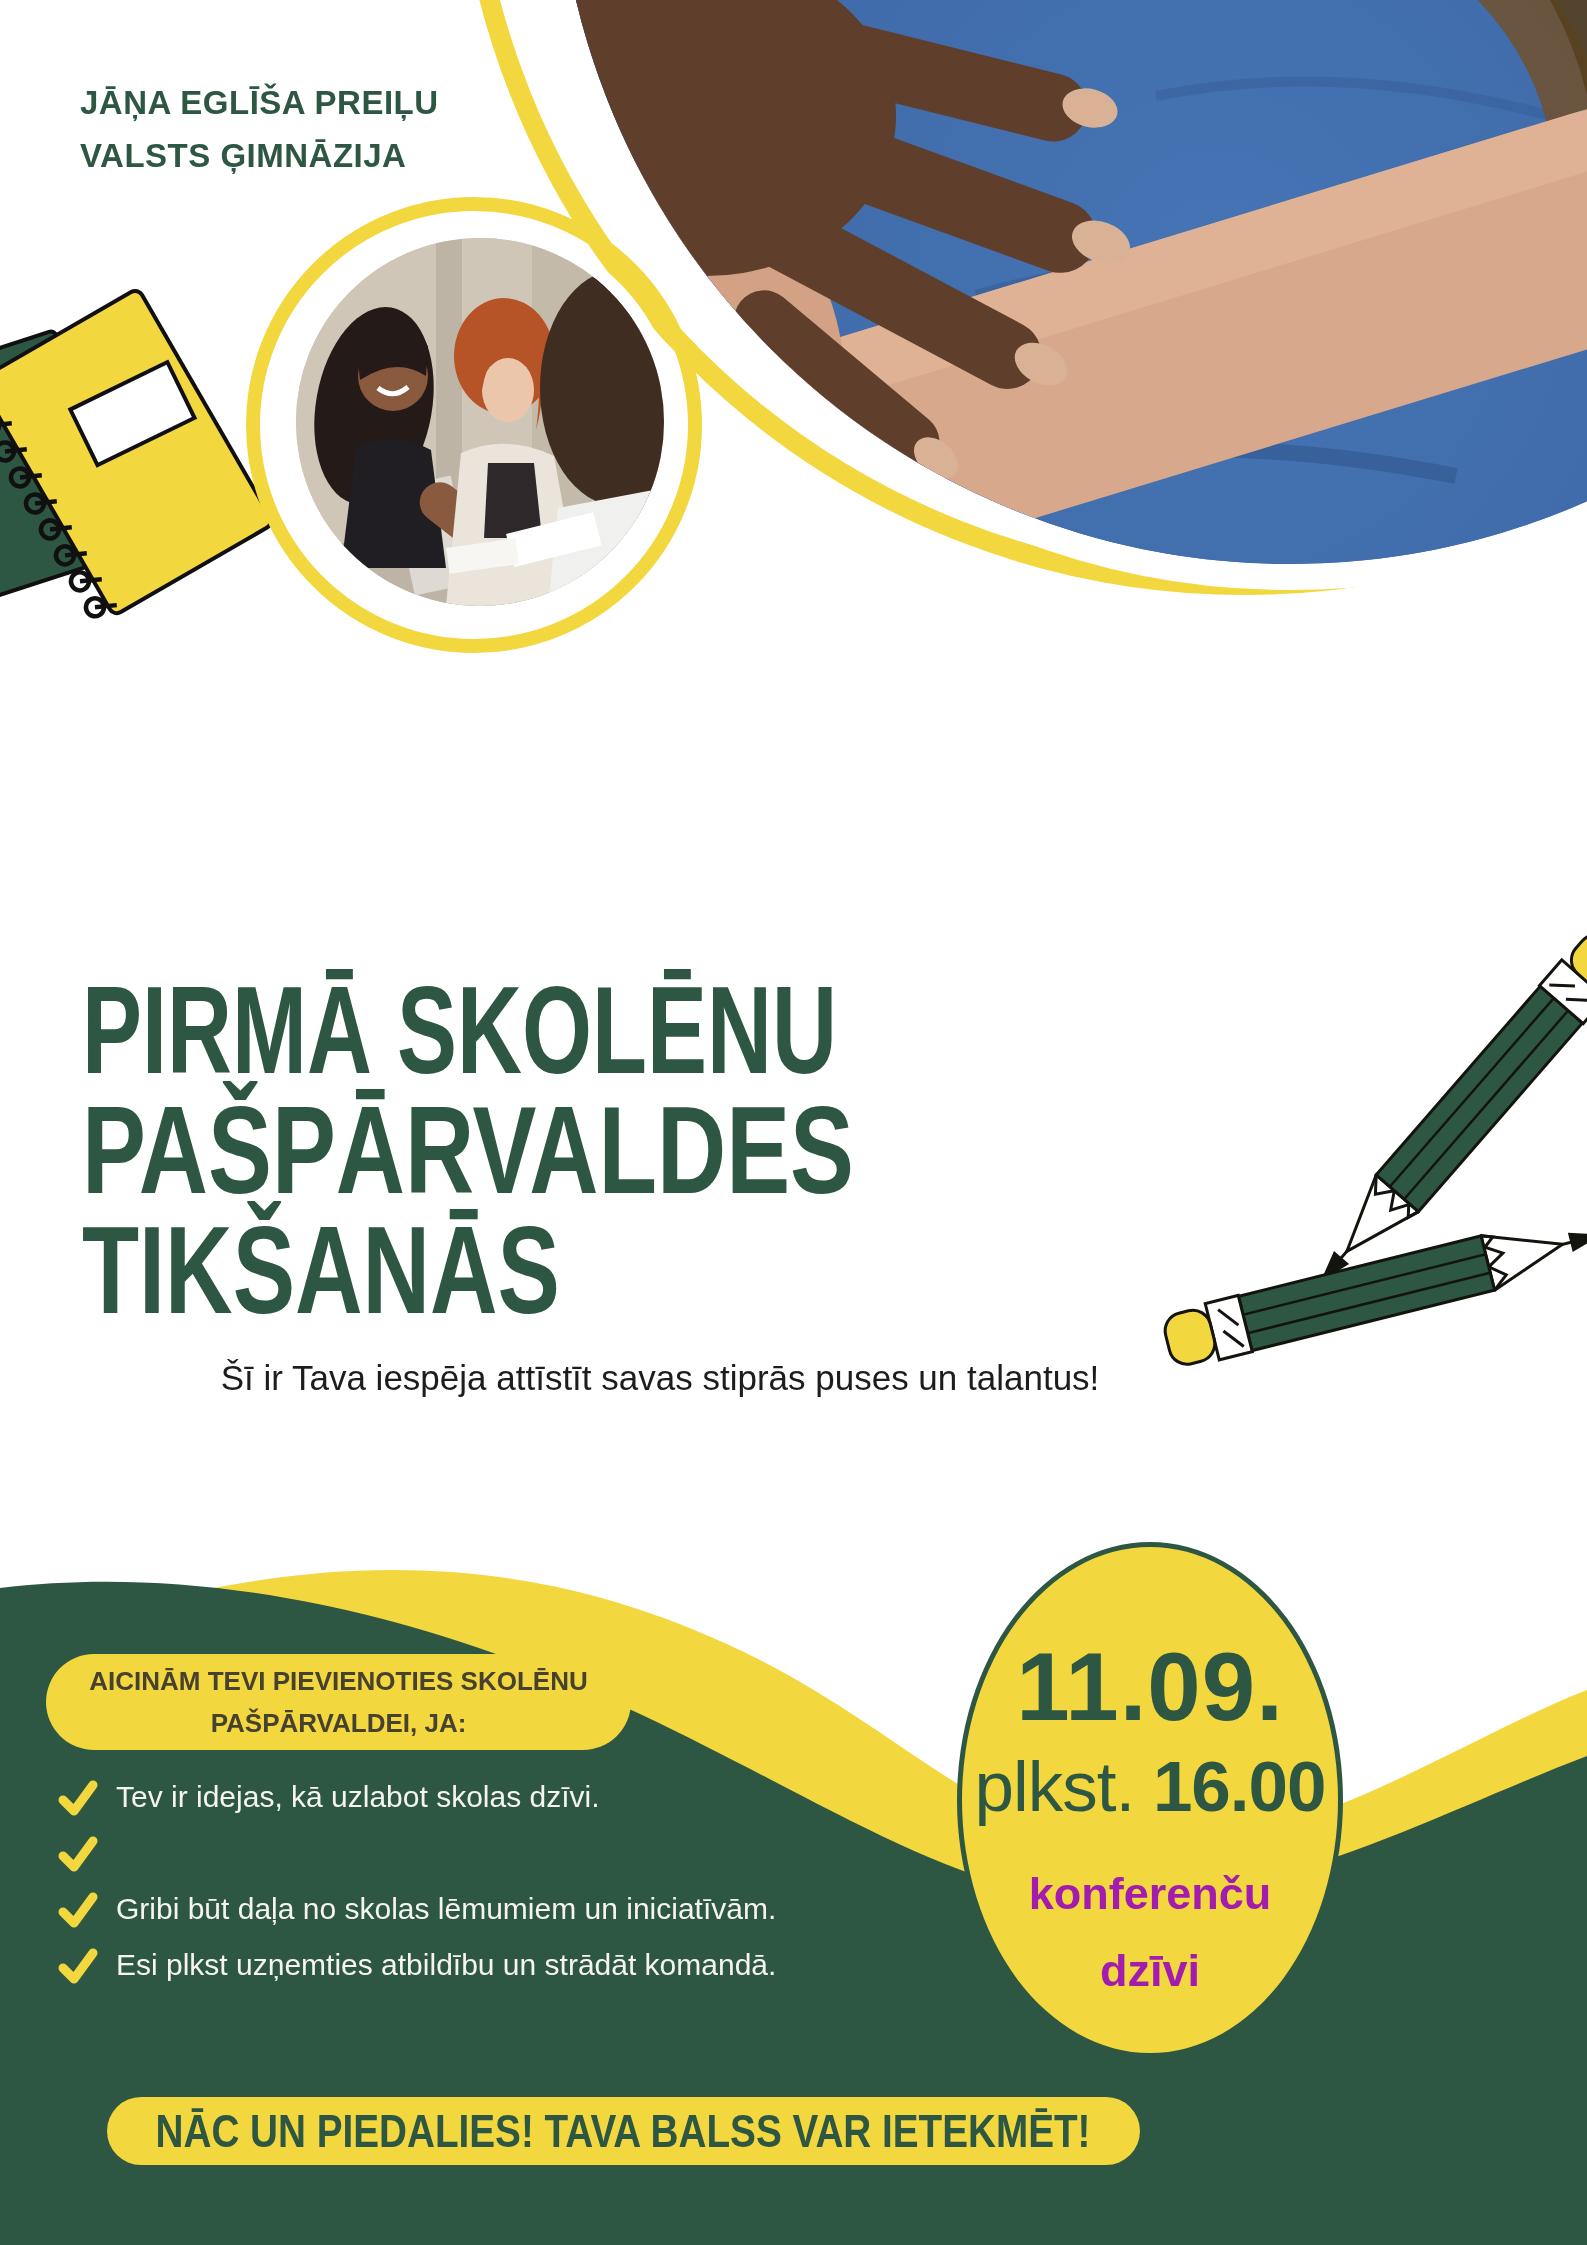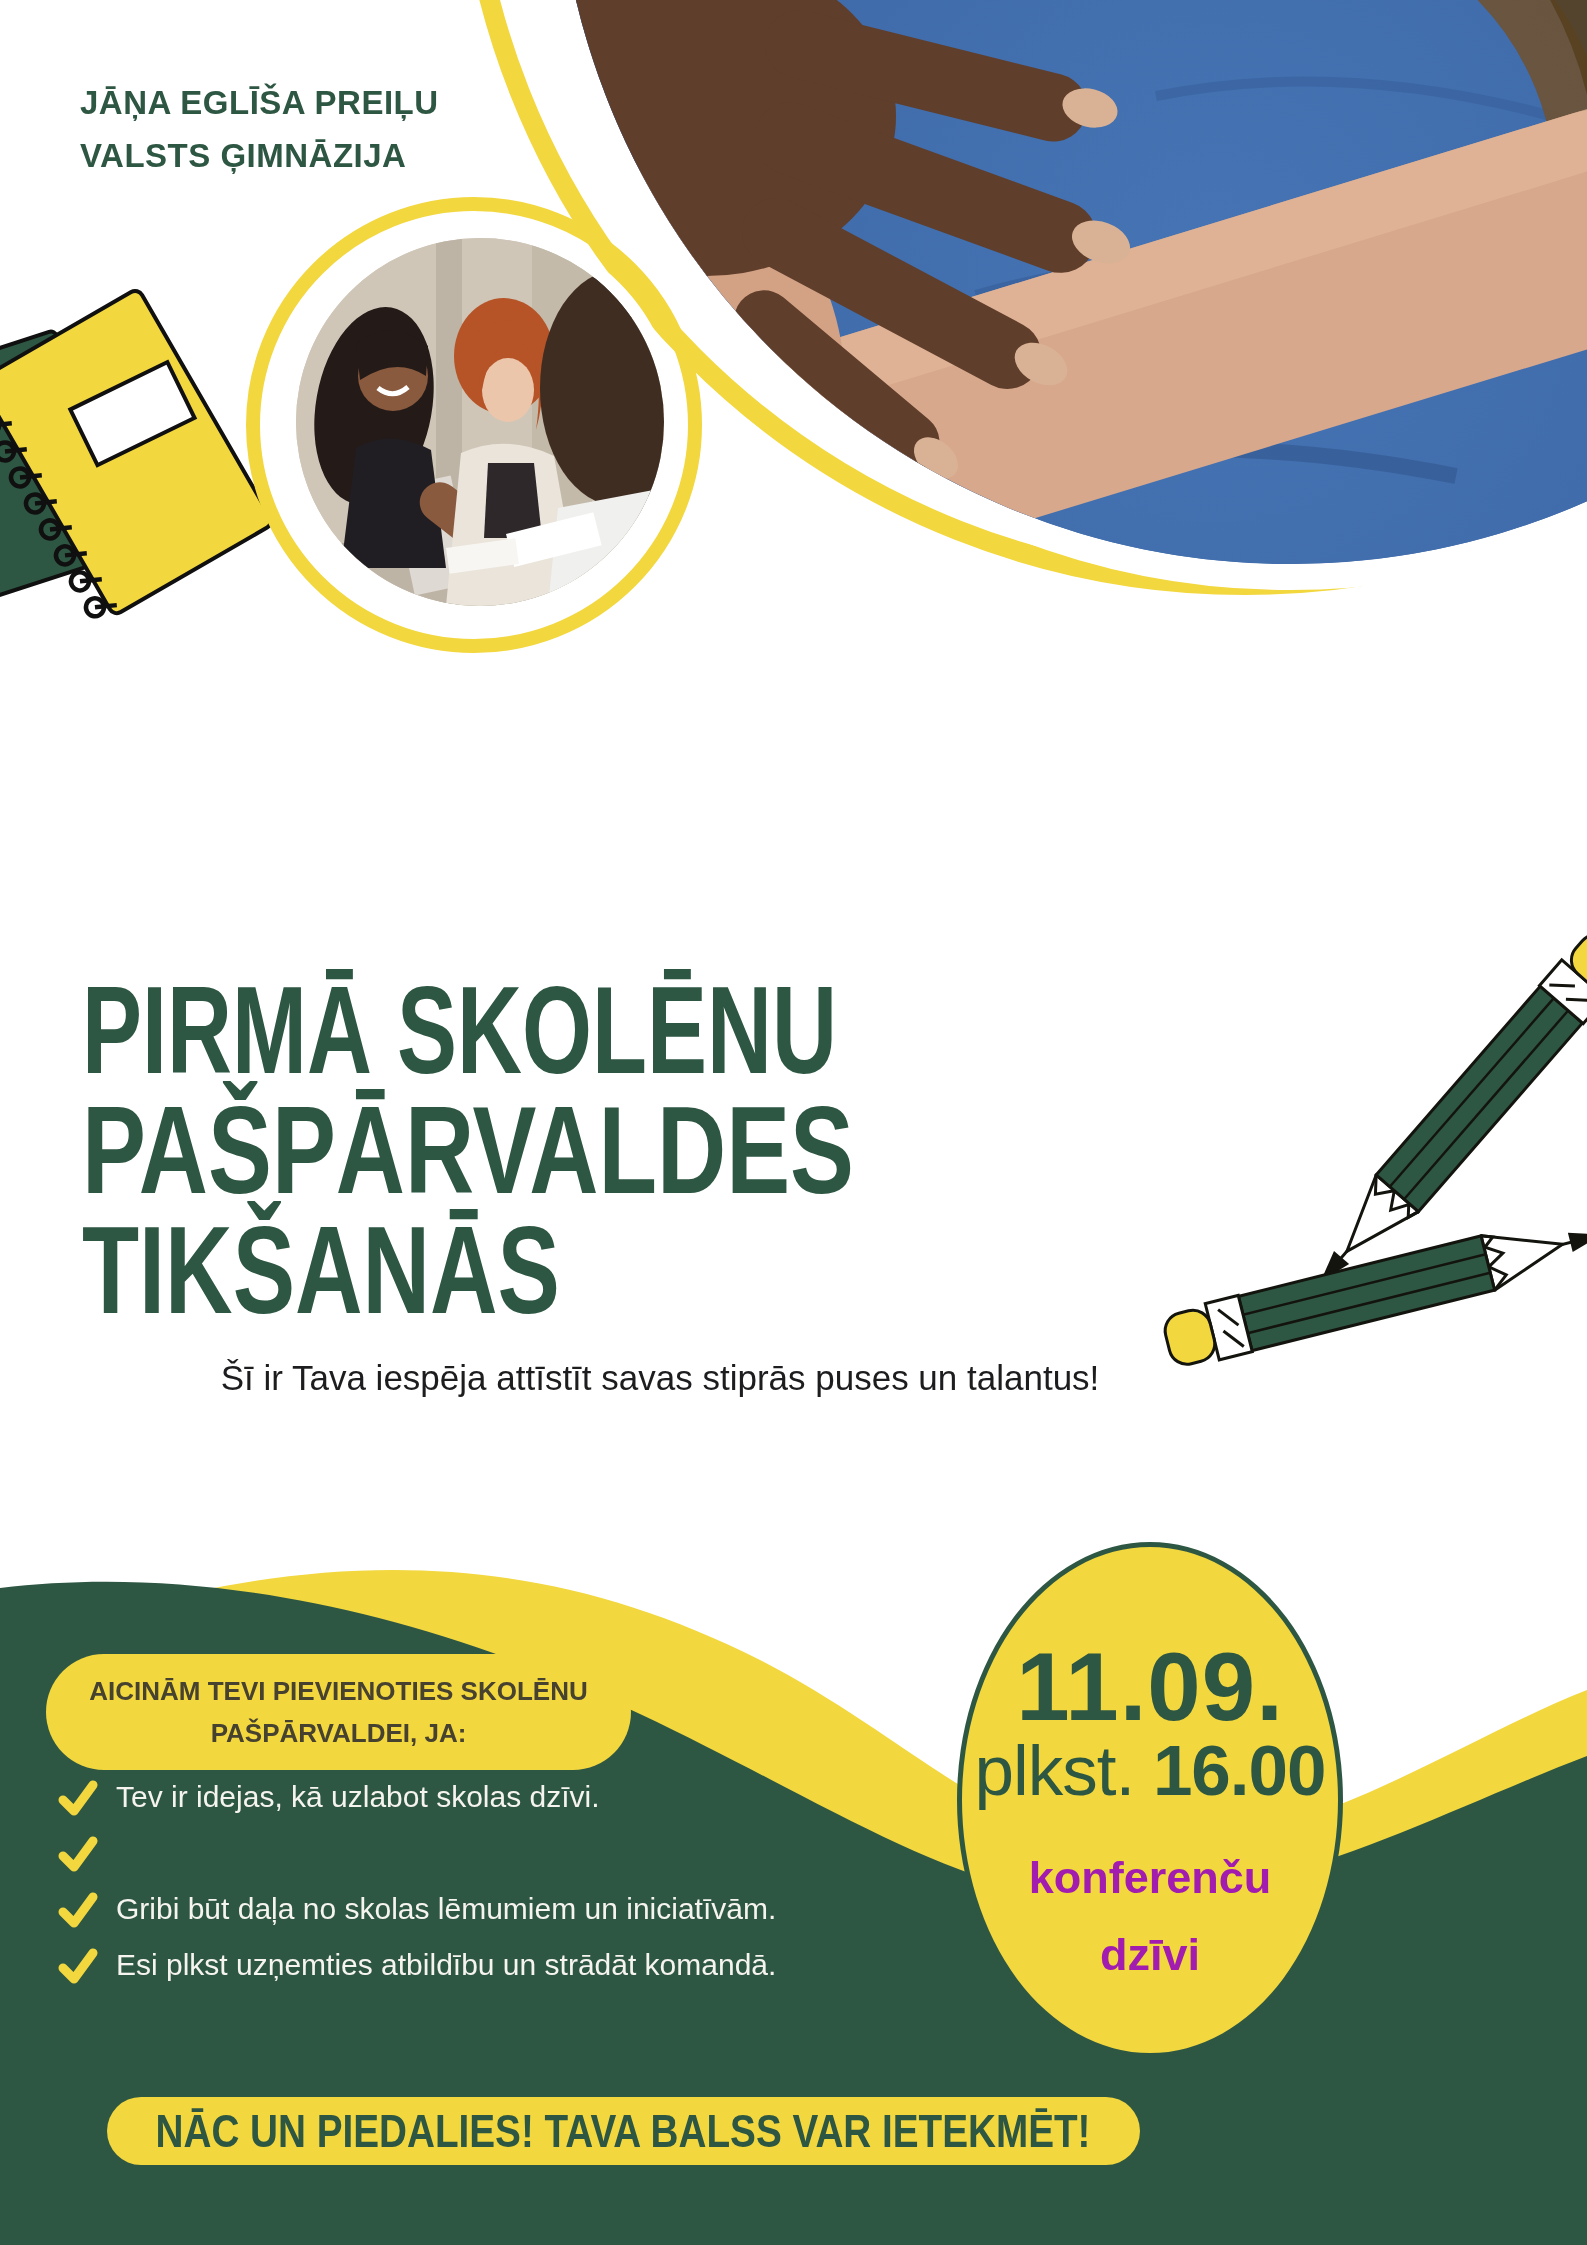--- a/index.html
+++ b/index.html
@@ -23,33 +23,33 @@
     letter-spacing:.5px;}
   
   .title-svg{left:82px;top:948px;overflow:visible;}
   .title-svg text{fill:#2E5743;font-weight:bold;font-size:125px;font-family:"Liberation Sans",sans-serif;}
   
   .subtitle{left:170px;top:1352px;width:980px;text-align:center;color:#1D1D1F;
     font-size:35px;line-height:1.5;font-weight:500;}
   
   .waves{left:0;top:0;}
   
-  .invite-pill{left:46px;top:1654px;width:585px;height:116px;background:#F2D73E;border-radius:58px;
+  .invite-pill{left:46px;top:1654px;width:585px;height:96px;background:#F2D73E;border-radius:58px;
     display:flex;flex-direction:column;align-items:center;justify-content:center;
     color:#474130;font-weight:700;font-size:26px;line-height:1.62;text-align:center;}
   
   .checklist{left:58px;top:1780px;width:800px;}
   .check-row{display:flex;gap:18px;margin-bottom:20px;
     color:#F6F4EE;font-size:30px;font-weight:500;}
   .check-row svg{flex:0 0 auto;}
   
   .date-circle{left:957px;top:1542px;width:386px;height:516px;border-radius:50%;
     background:#F2D73E;border:5px solid #2E5743;box-sizing:border-box;text-align:center;}
   .date-big{margin-top:92px;font-size:96px;font-weight:800;color:#2E5743;line-height:1;letter-spacing:1px;}
-  .time-line{font-size:71px;color:#2E5743;line-height:1;letter-spacing:-1px;white-space:nowrap;}
+  .time-line{margin-top:16px;font-size:71px;color:#2E5743;line-height:1;letter-spacing:-1px;white-space:nowrap;}
   .time-prefix{font-weight:400;}
   .time-value{font-weight:800;}
   .venue{margin-top:34px;font-size:45px;font-weight:700;color:#a21caf;line-height:1.7;}
   
   .cta-pill{left:107px;top:2097px;width:1033px;height:68px;background:#F2D73E;border-radius:40px;
     display:flex;align-items:center;justify-content:flex-start;}
   .cta-pill text{fill:#2E5743;font-weight:bold;font-size:47px;font-family:"Liberation Sans",sans-serif;}
 </style>
 </head>
 <body>

